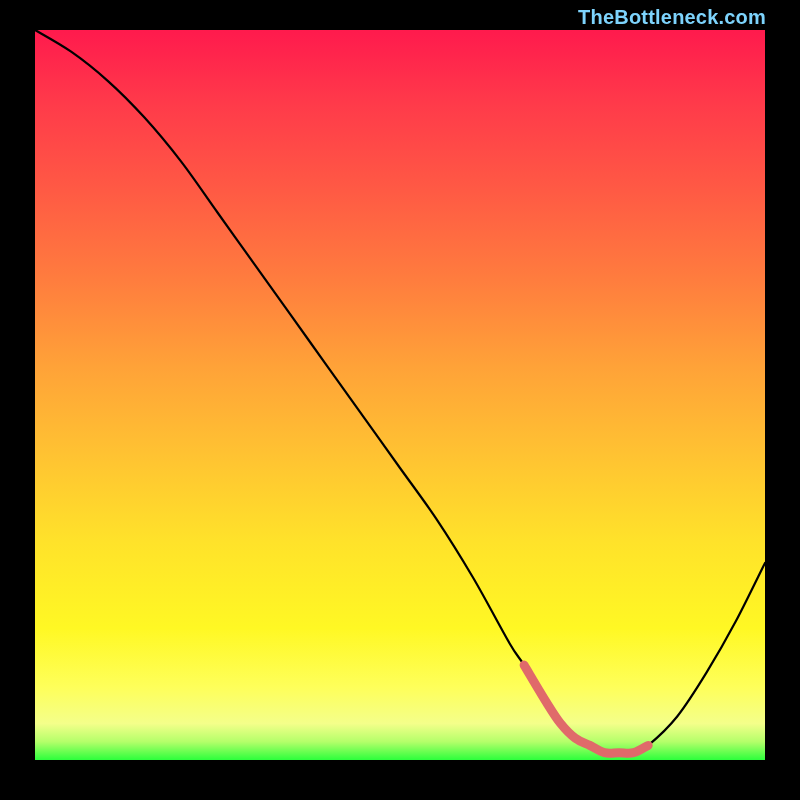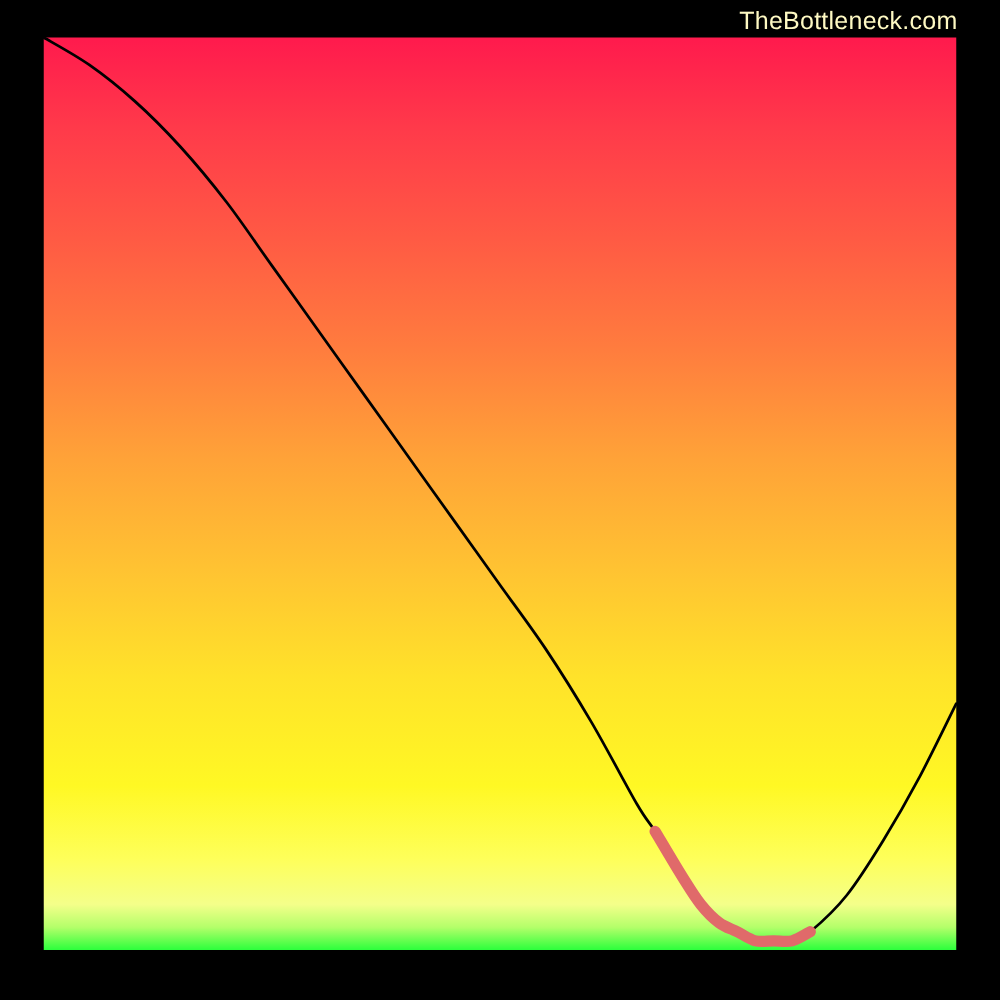--- a/index.html
+++ b/index.html
@@ -36,23 +36,23 @@
       #feff5a 90%,
       #f4ff8a 95%,
       #b4ff6a 97.5%,
       #2cff3c 100%
     );
   }
   .watermark {
     position: absolute;
     top: 6px;
     right: 34px;
-    color: #fef9c3;
+    color: #7dd3fc;
     font-size: 20px;
-    font-weight: 400;
+    font-weight: 700;
     letter-spacing: 0.2px;
     user-select: none;
   }
   svg.curve {
     position: absolute;
     left: 0;
     top: 0;
     width: 730px;
     height: 730px;
     overflow: visible;

